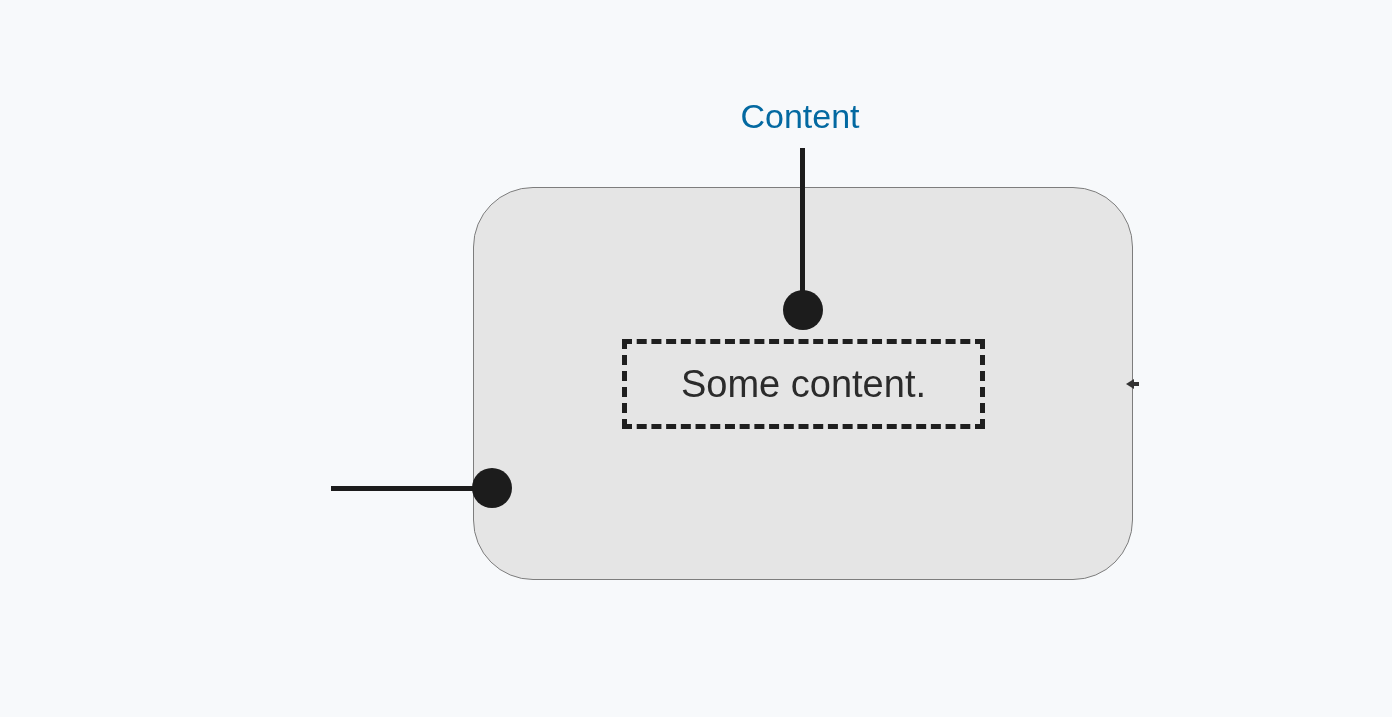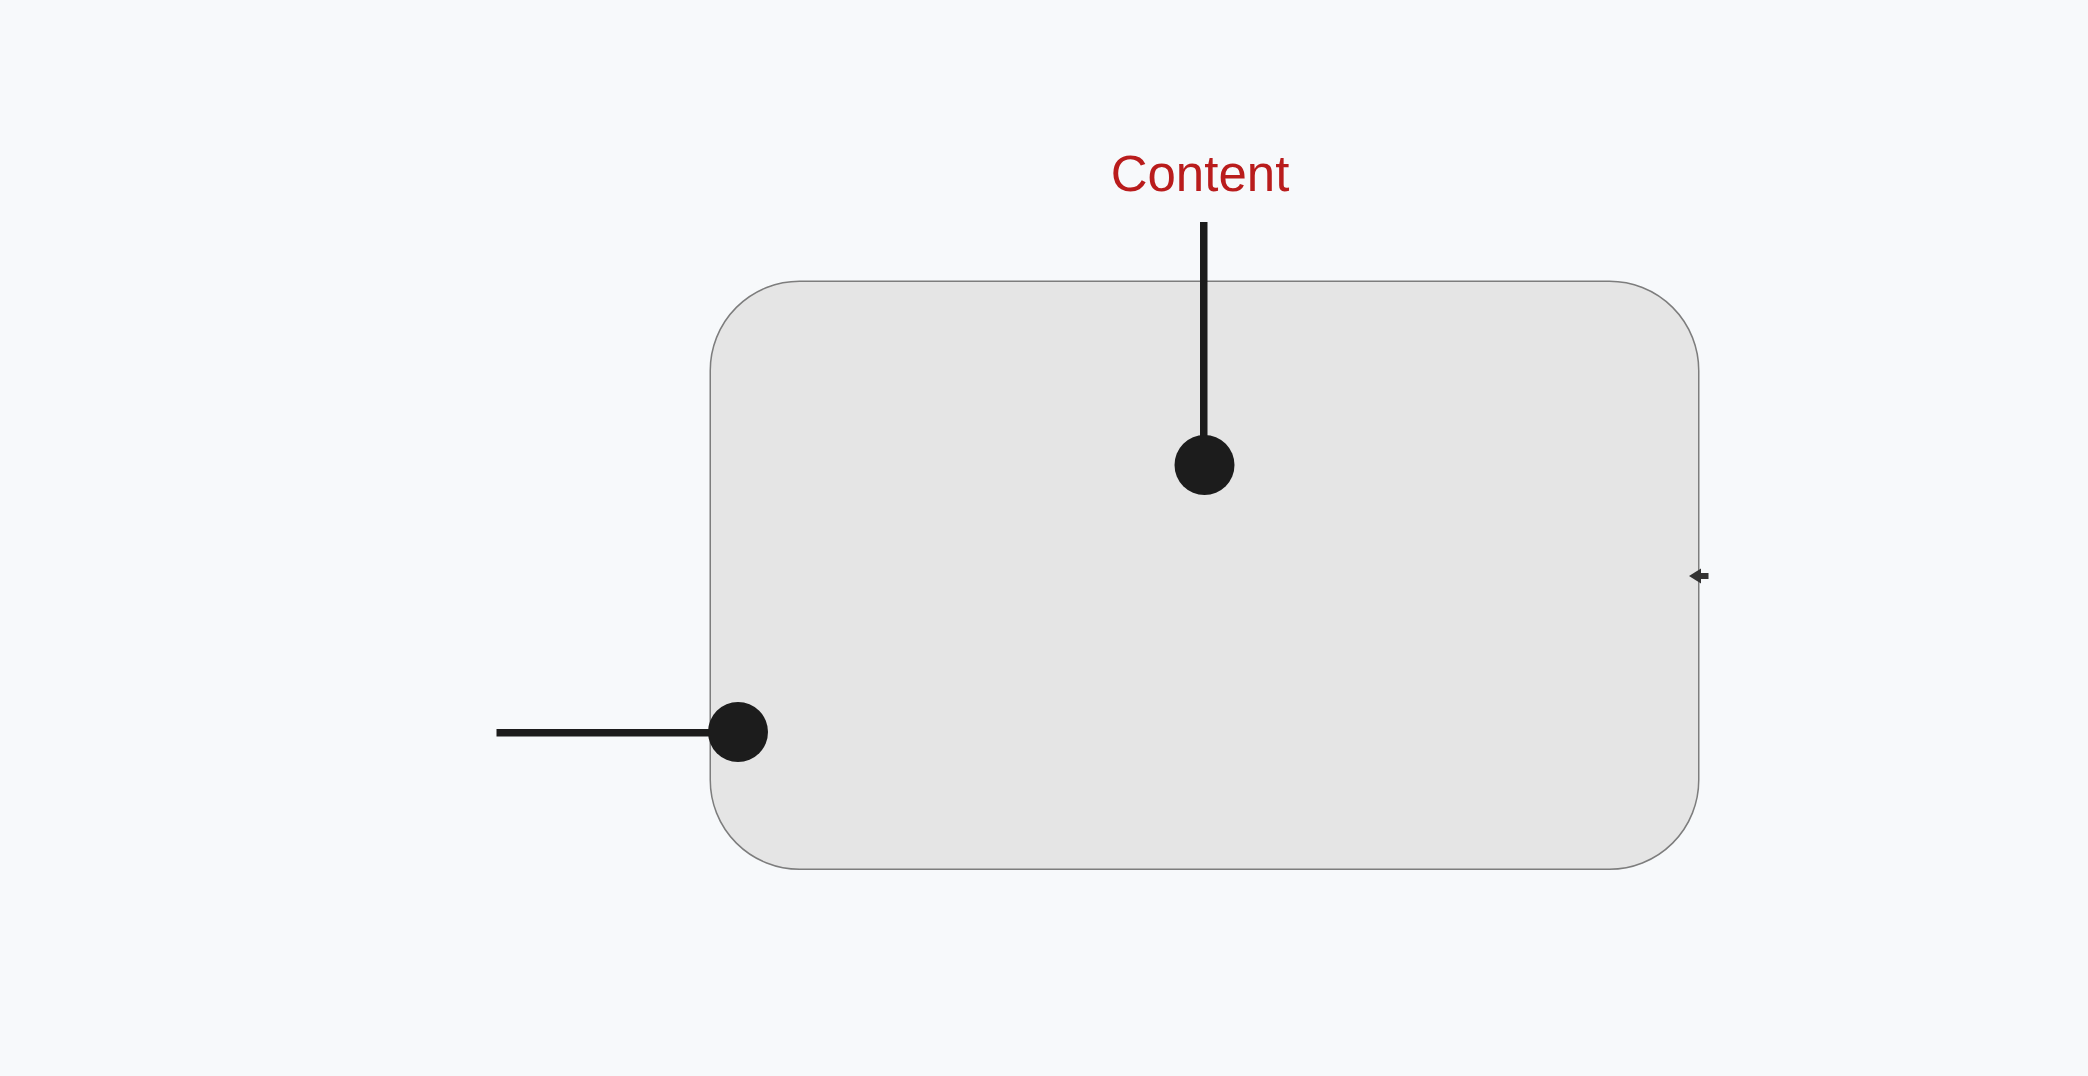--- a/index.html
+++ b/index.html
@@ -37,21 +37,21 @@
     justify-content: center;
   }
   .content-box-text {
     font-size: 38px;
     color: #2b2b2b;
     white-space: nowrap;
   }
   .callout-label {
     position: absolute;
     font-size: 34px;
-    color: #b91c1c;
+    color: #0369a1;
     white-space: nowrap;
   }
   .label-content {
     left: 800px;
     top: 97px;
     transform: translateX(-50%);
   }
   .label-container {
     left: 145px;
     top: 469px;
@@ -100,20 +100,23 @@
     background: #333333;
   }
 </style>
 </head>
 <body>
 
 <div class="stage">
 
   <div class="container-shape"></div>
 
+  <div class="content-box">
+    <span class="content-box-text">Some content.</span>
+  </div>
 
   <div class="callout-label label-content">Content</div>
   <div class="connector-v"></div>
   <div class="dot dot-content"></div>
 
   <div class="connector-h"></div>
   <div class="dot dot-container"></div>
 
   <div class="arrow-marker"></div>
   <div class="arrow-marker-tail"></div>

